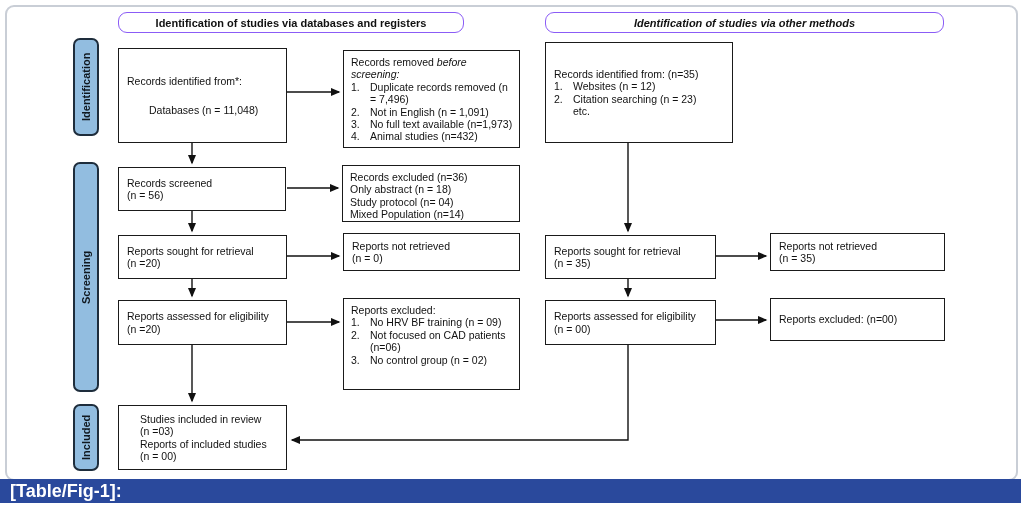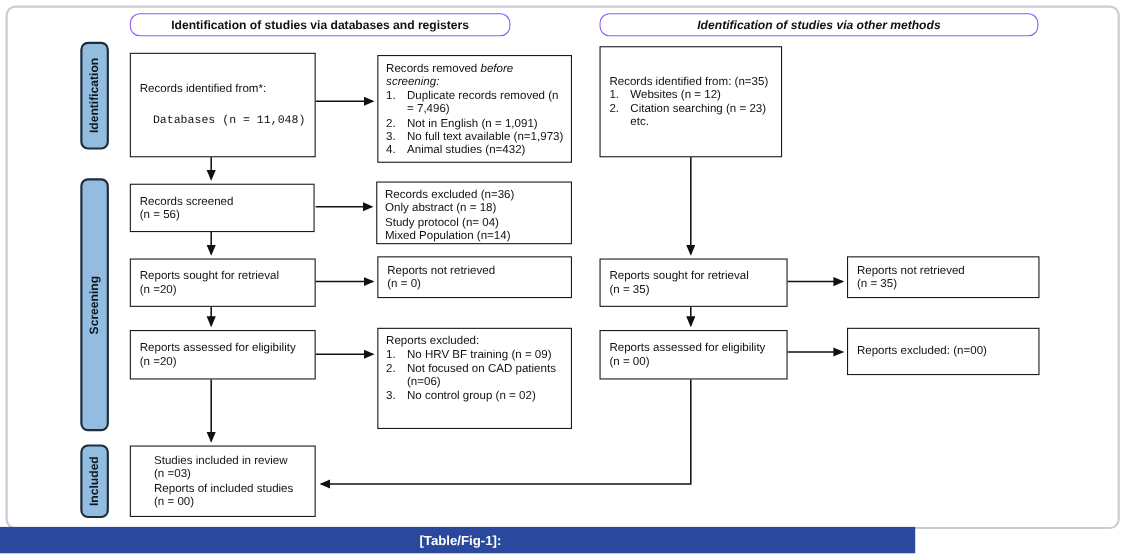--- a/index.html
+++ b/index.html
@@ -35,33 +35,33 @@
     box-sizing:border-box;
   }
   .bx{
     position:absolute;background:#fff;
     border:1.5px solid var(--box-border);
     font-size:10.5px;line-height:1.18;
     box-sizing:border-box;
   }
   .bx.center{display:flex;flex-direction:column;justify-content:center;padding:4px 6px 4px 8px;}
   .bx.top{padding:5px 6px 4px 7px;}
-  .indent2{margin-left:12px;font-family:Liberation Mono, monospace;}
+  .indent2{margin-left:22px;}
   .olist{counter-reset:item;}
   .li{display:flex;counter-increment:item;}
   .li::before{content:counter(item) ".";flex:0 0 19px;}
   .li .li-text{flex:1 1 auto;}
   .etc-line{margin-left:19px;}
   .arrows{position:absolute;left:0;top:0;pointer-events:none;}
   .arrow{stroke:#111;stroke-width:1.4;fill:none;marker-end:url(#ah);}
   .caption-bar{
-    position:absolute;left:0;top:479px;width:832px;height:24px;
+    position:absolute;left:0;top:479px;width:1021px;height:24px;
     background:var(--caption-bg);color:#fff;
-    display:flex;align-items:center;font-size:12px;
-    padding-left:10px;box-sizing:border-box;white-space:nowrap;justify-content:center;
+    display:flex;align-items:center;font-size:18px;
+    padding-left:10px;box-sizing:border-box;white-space:nowrap;
   }
   .caption-bar b{margin-right:5px;}
 </style>
 </head>
 <body>
 
 <div class="frame"></div>
 
 <div class="header-pill" style="left:118px;top:12px;width:344px;">
   <span>Identification of studies via databases and registers</span>
@@ -145,21 +145,21 @@
   </div>
 </div>
 
 <div class="bx center" style="left:118px;top:405px;width:169px;height:65px;padding-left:21px;">
   <div>Studies included in review</div>
   <div>(n =03)</div>
   <div>Reports of included studies</div>
   <div>(n = 00)</div>
 </div>
 
-<div class="bx center" style="left:545px;top:42px;width:166px;height:101px;">
+<div class="bx center" style="left:545px;top:42px;width:188px;height:101px;">
   <div>Records identified from: (n=35)</div>
   <div class="olist">
     <div class="li">
         <span class="li-text">Websites (n = 12)</span>
       </div>
     <div class="li">
         <span class="li-text">Citation searching (n = 23)</span>
       </div>
   </div>
   <div class="etc-line">etc.</div>

